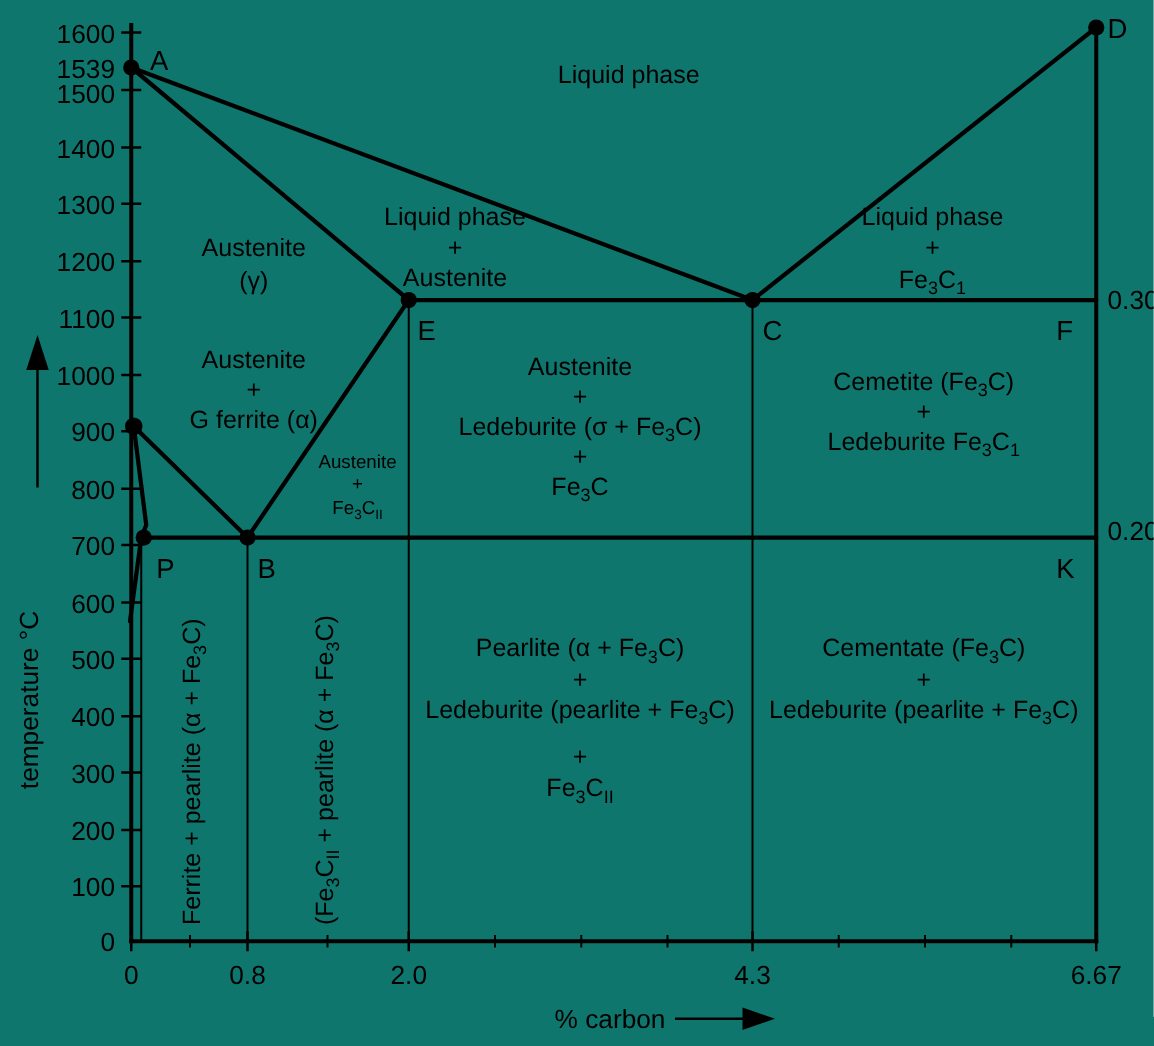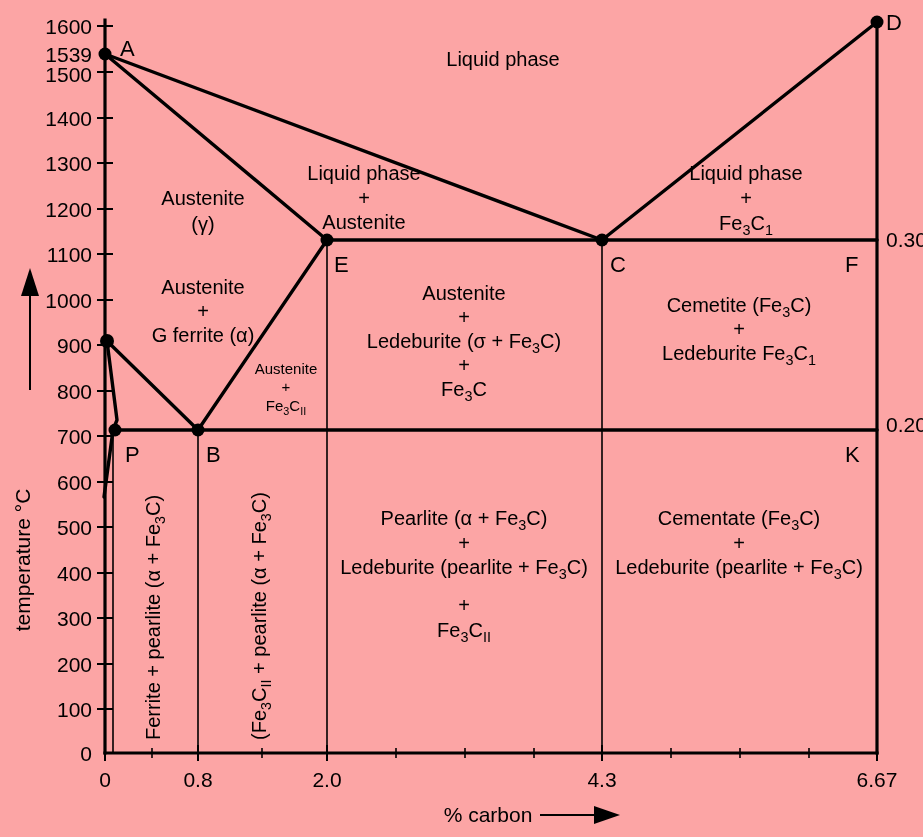--- a/index.html
+++ b/index.html
@@ -9,21 +9,21 @@
   }
   body {
     font-family: "Liberation Sans", sans-serif;
     color: #000000;
   }
   #diagram-root {
     position: relative;
     width: 923px;
     height: 837px;
     overflow: hidden;
-    background: #fca5a5;
+    background: #0f766e;
   }
   svg#phase-svg {
     position: absolute;
     left: 0;
     top: 0;
     width: 923px;
     height: 837px;
   }
   .tick-label {
     font-family: "Liberation Sans", sans-serif;

